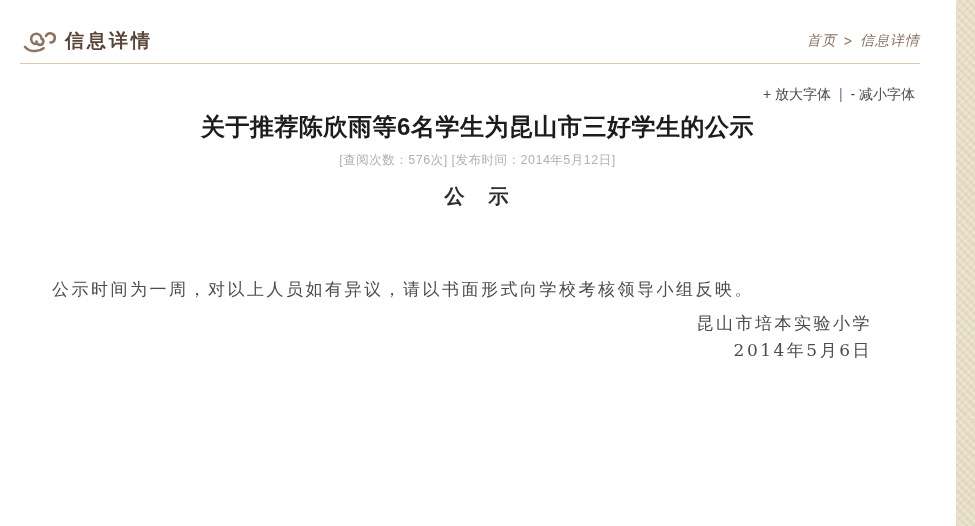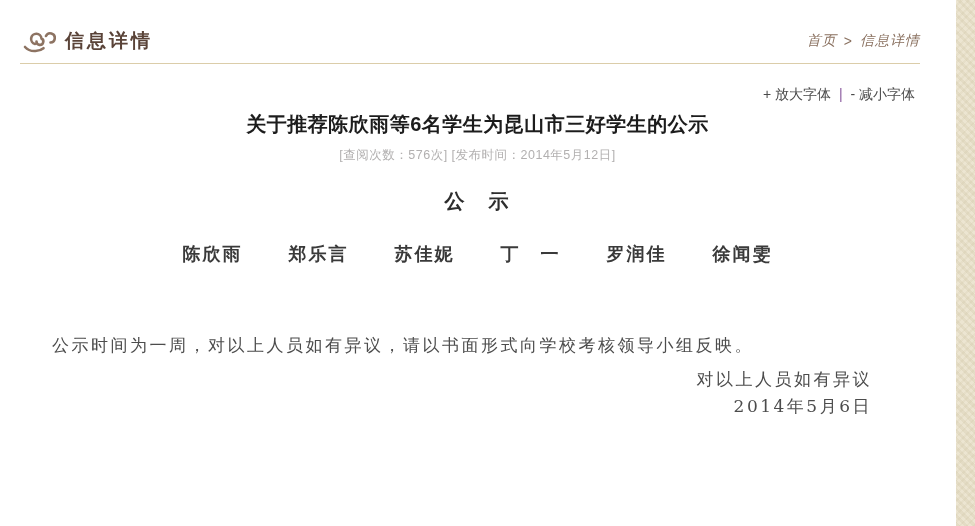--- a/index.html
+++ b/index.html
@@ -57,31 +57,31 @@
     font-size: 14px; color: #4a4a4a;
   }
   .font-controls a { color: #4a4a4a; text-decoration: none; cursor: pointer; }
   .font-controls .sep { color: #8a5a9e; margin: 0 4px; }
 
   
   .article-title {
     margin-top: 7px;
     text-align: center;
     font-family: "Liberation Sans", sans-serif;
-    font-size: 20px; font-weight: bold; color: #1c1c1c;
+    font-size: 24px; font-weight: bold; color: #1c1c1c;
     letter-spacing: 0.5px;
   }
   .article-meta {
     margin-top: 9px;
     text-align: center;
     font-family: "Liberation Sans", sans-serif;
     font-size: 12.5px; color: #b2b0b0; letter-spacing: 0.5px;
   }
   .notice-heading {
-    margin-top: 24px;
+    margin-top: 14px;
     text-align: center;
     font-size: 20px; font-weight: bold; color: #2e2e2e;
     letter-spacing: 2px;
   }
   .body-para {
     margin: 11px 18px 0 18px;
     font-size: 17px; color: #4c4c4c;
     line-height: 28px;
     letter-spacing: 2.5px;
     text-align: justify;
@@ -144,33 +144,25 @@
       <a>- 减小字体</a>
     </div>
 
     <div class="article-title">关于推荐陈欣雨等6名学生为昆山市三好学生的公示</div>
 
     <div class="article-meta">[查阅次数：576次] [发布时间：2014年5月12日]</div>
 
     <div class="notice-heading">公　示</div>
 
 
-    <div class="names-row">
-      <span>陈欣雨</span>
-      <span>郑乐言</span>
-      <span>苏佳妮</span>
-      <span>丁　一</span>
-      <span>罗润佳</span>
-      <span>徐闻雯</span>
-    </div>
 
     <p class="closing-para">公示时间为一周，对以上人员如有异议，请以书面形式向学校考核领导小组反映。</p>
 
     <div class="sign-block">
-      <div>对以上人员如有异议</div>
+      <div>昆山市培本实验小学</div>
       <div>2014年5月6日</div>
     </div>
 
   </div>
 
   <div class="side-strip"></div>
 
 </div>
 
 </body></html>

